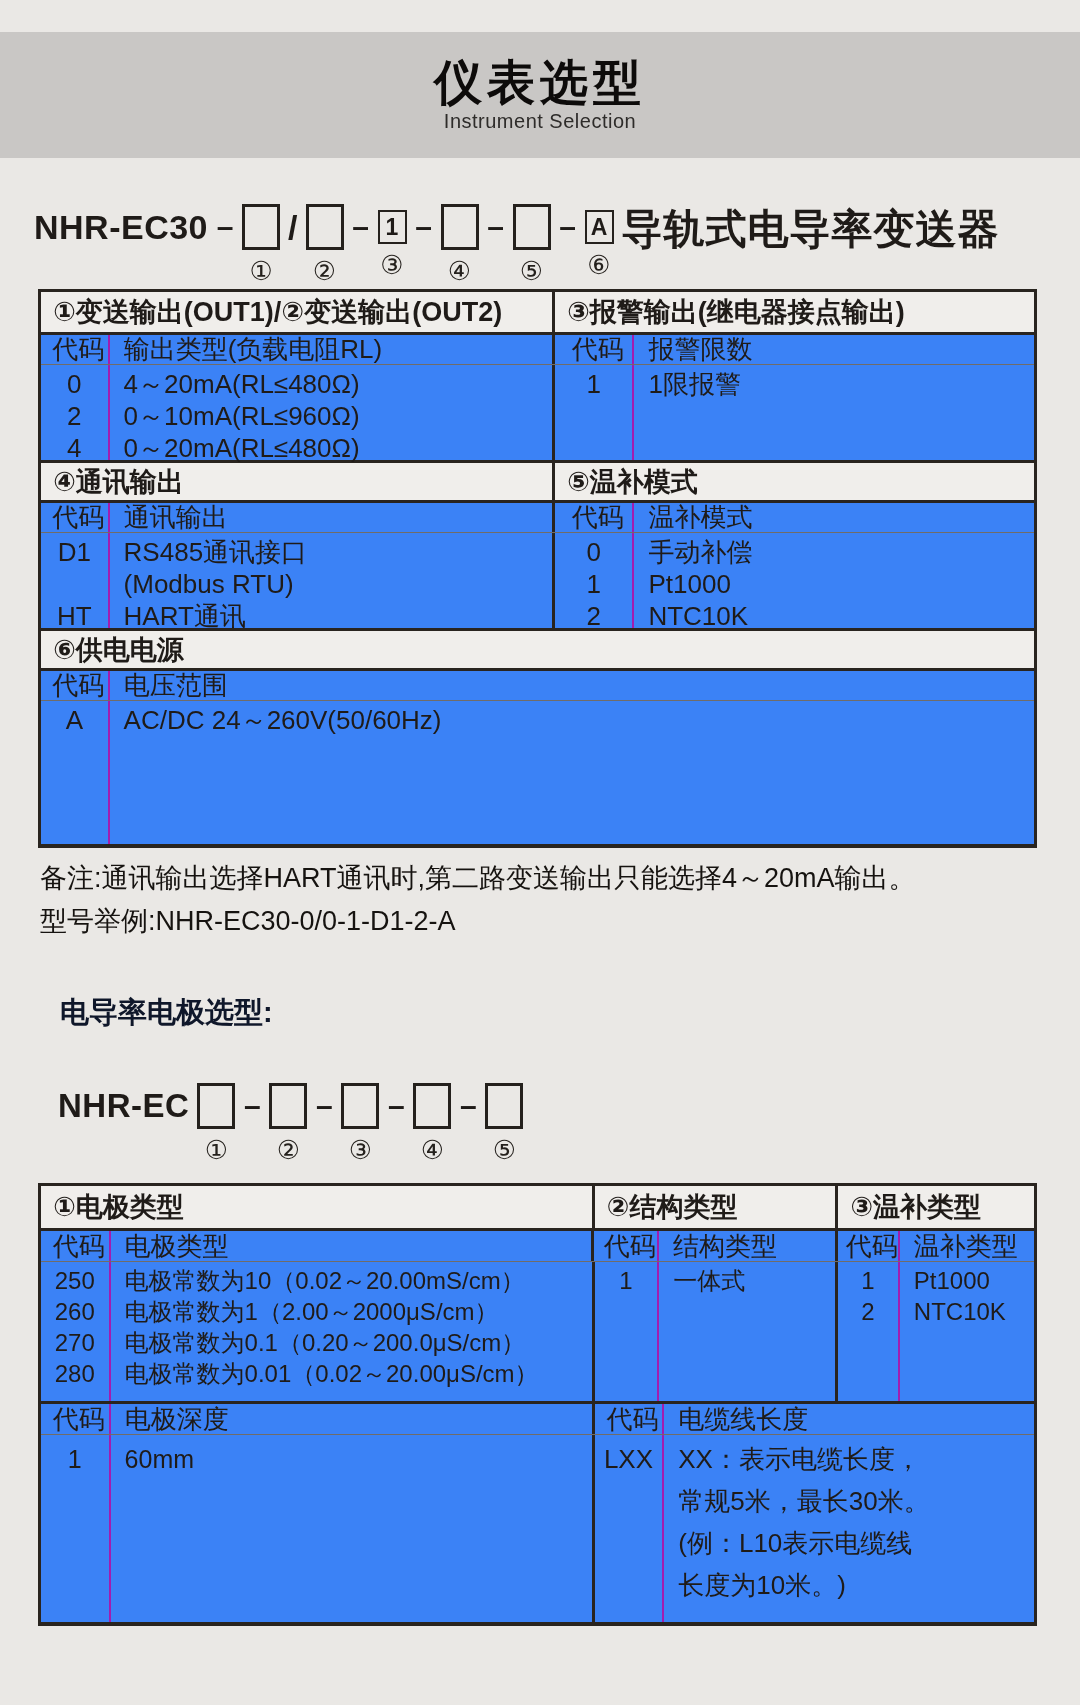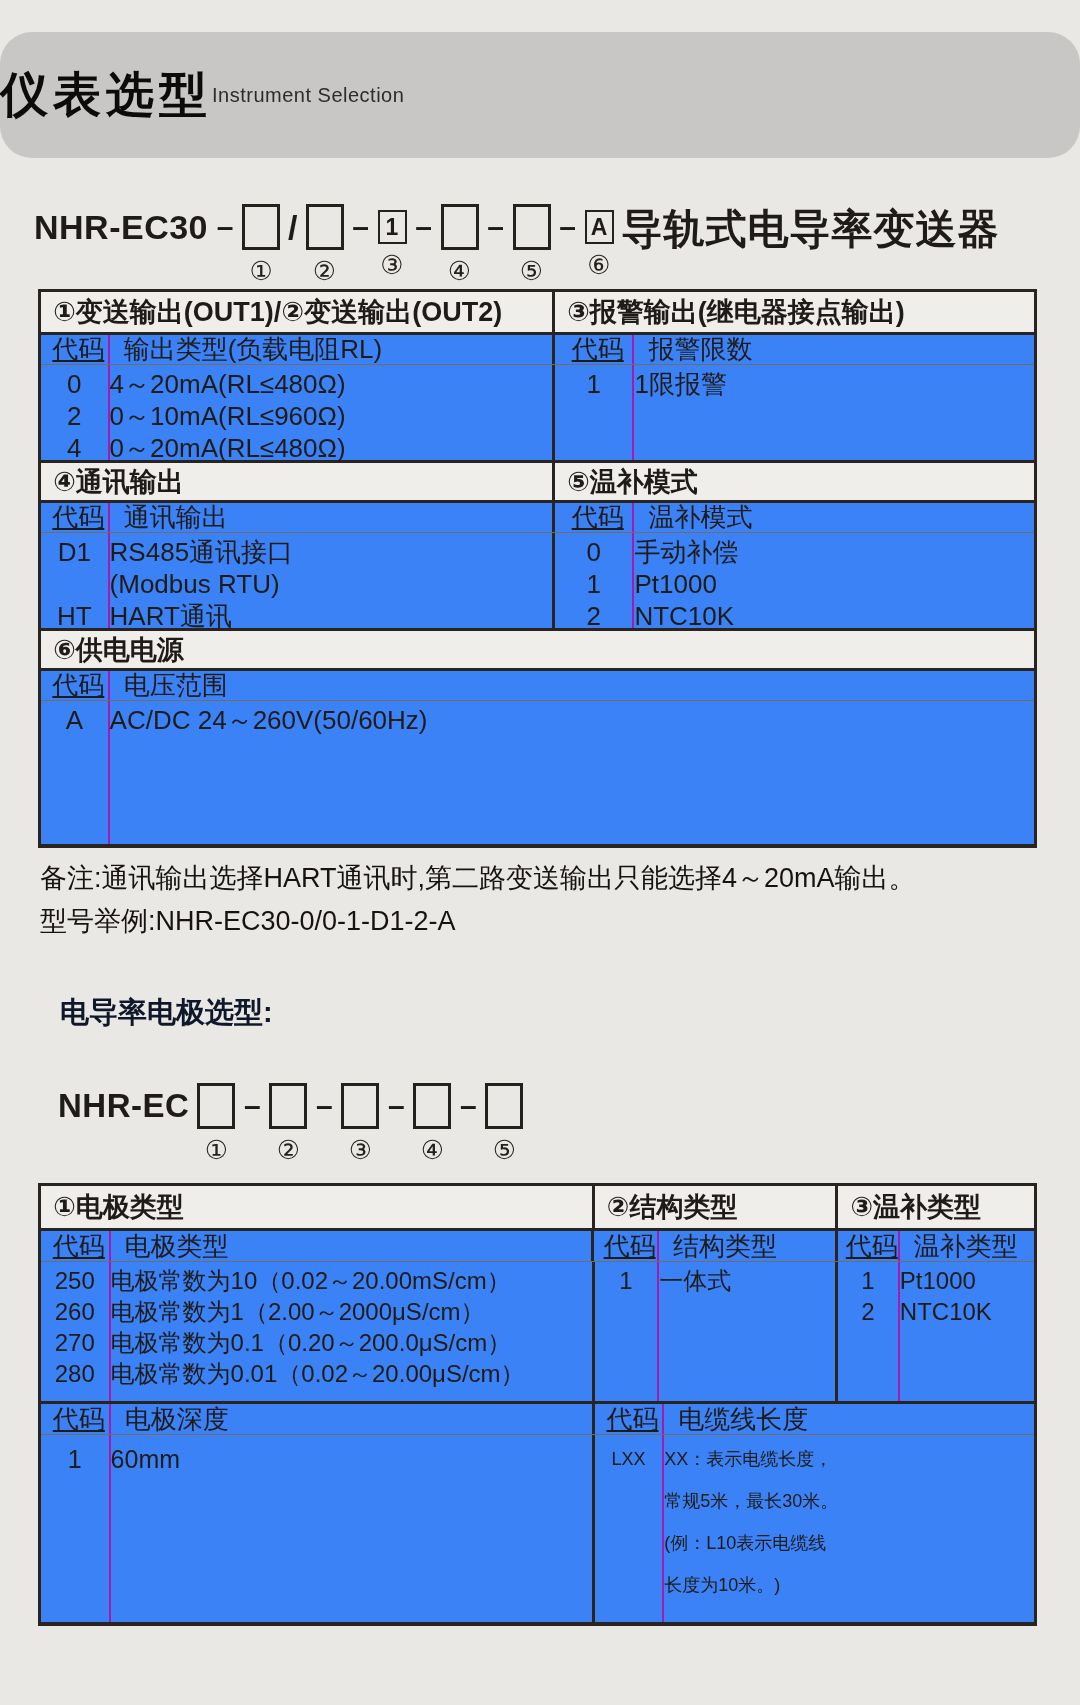--- a/index.html
+++ b/index.html
@@ -6,21 +6,21 @@
   body{
     width:1080px;height:1705px;overflow:hidden;
     background:#eae8e5;color:#1f1b18;
     font-family:"Liberation Sans","DejaVu Sans",sans-serif;
     -webkit-font-smoothing:antialiased;
   }
   *{box-sizing:border-box;}
 
   
   .band{margin-top:32px;height:126px;background:#c9c7c5;
-        display:flex;flex-direction:row;align-items:center;border-radius:32px;}
+        display:flex;flex-direction:column;align-items:center;justify-content:center;}
   .band .title{font-size:48px;font-weight:700;letter-spacing:5px;color:#0d0b0a;line-height:1.1;}
   .band .subtitle{font-size:20px;color:#2e2c2a;letter-spacing:0.5px;}
 
   
   .model{display:flex;align-items:flex-start;column-gap:8px;}
   .model .m-prefix{font-weight:700;font-size:34px;line-height:46px;letter-spacing:0.5px;white-space:nowrap;}
   .model .m-dash{font-weight:700;font-size:30px;line-height:46px;width:18px;text-align:center;}
   .model .m-slash{font-weight:700;font-size:34px;line-height:46px;}
   .m-seg{display:flex;flex-direction:column;align-items:center;}
   .m-box{border:3px solid #25211d;width:38px;height:46px;display:flex;align-items:center;justify-content:center;background:transparent;}
@@ -30,41 +30,41 @@
 
   
   .tbl{margin-left:38px;width:999px;background:#3b82f6;
        border:3px solid #29241f;border-bottom-width:4px;}
   .row{display:flex;}
   .sec{background:#f0eeeb;border-top:3px solid #29241f;font-weight:700;font-size:27px;}
   .sec.first{border-top:none;}
   .sec .cell{display:flex;align-items:center;padding-left:12px;white-space:nowrap;}
   .hdr{border-top:3px solid #29241f;font-size:26px;}
   .hdr .cell{display:flex;align-items:center;padding-left:14px;white-space:nowrap;}
-  .hdr .code{justify-content:center;padding-left:8px;text-decoration:underline;}
+  .hdr .code{justify-content:center;padding-left:8px;}
   .tbody{border-top:1px solid #716c67;}
   .col{padding-top:3px;}
-  .ln{height:32px;display:flex;align-items:center;font-size:26px;white-space:nowrap;}
+  .ln{height:32px;display:flex;align-items:center;padding-left:14px;font-size:26px;white-space:nowrap;}
   .lncode{justify-content:center;padding-left:0;}
   .bl2{border-left:2px solid #a21caf;}
   .bl3{border-left:3px solid #29241f;}
 
   
   .h-sec{height:40px}.h-hdr{height:32px}.h-b1{height:96px}.h-b2{height:96px}.h-b3{height:144px}
   .w-code{width:67px}.w-out{width:447px}.w-acode{width:81px}.w-alarm{width:404px}
   .w-lhalf{width:514px}.w-rhalf{width:485px}
 
   
   .h2-sec{height:42px}.h2-hdr{height:33px}.h2-b1{height:140px}.h2-b2{height:188px}
   .w2-code{width:68px}.w2-el{width:486px}.w2-scode{width:66px}.w2-sval{width:179px}
   .w2-tcode{width:63px}.w2-tval{width:137px}
   .w2-lhalf{width:554px}.w2-rhalf{width:445px}
   .w2-dcode{width:68px}.w2-dval{width:486px}.w2-ccode{width:71px}.w2-cval{width:374px}
   .ln2{height:31px;font-size:24px;}
-  .lnc{height:42px;font-size:18px;}
+  .lnc{height:42px;font-size:26px;}
   .lnd{height:42px;font-size:25px;}
 
   
   .notes{margin:9px 0 0 40px;font-size:27px;line-height:43px;color:#161310;}
   .heading2{margin:50px 0 0 60px;font-size:29px;font-weight:700;color:#0f172a;}
 </style>
 </head>
 <body>
 
 <div class="band">

